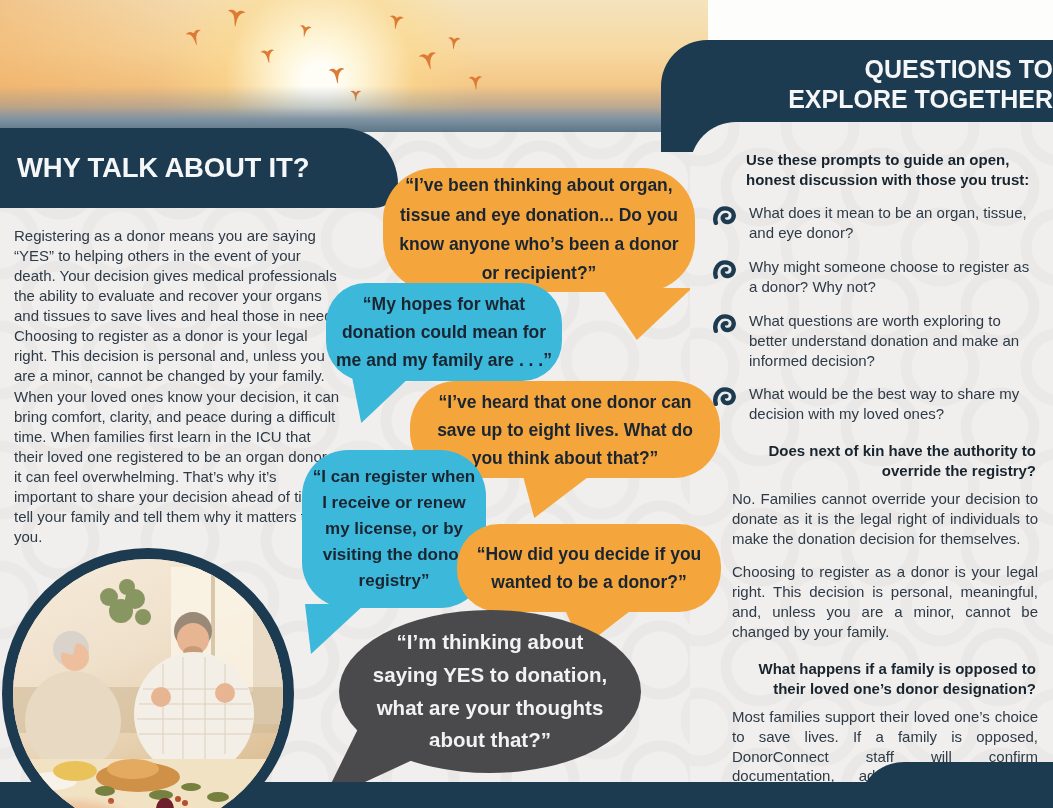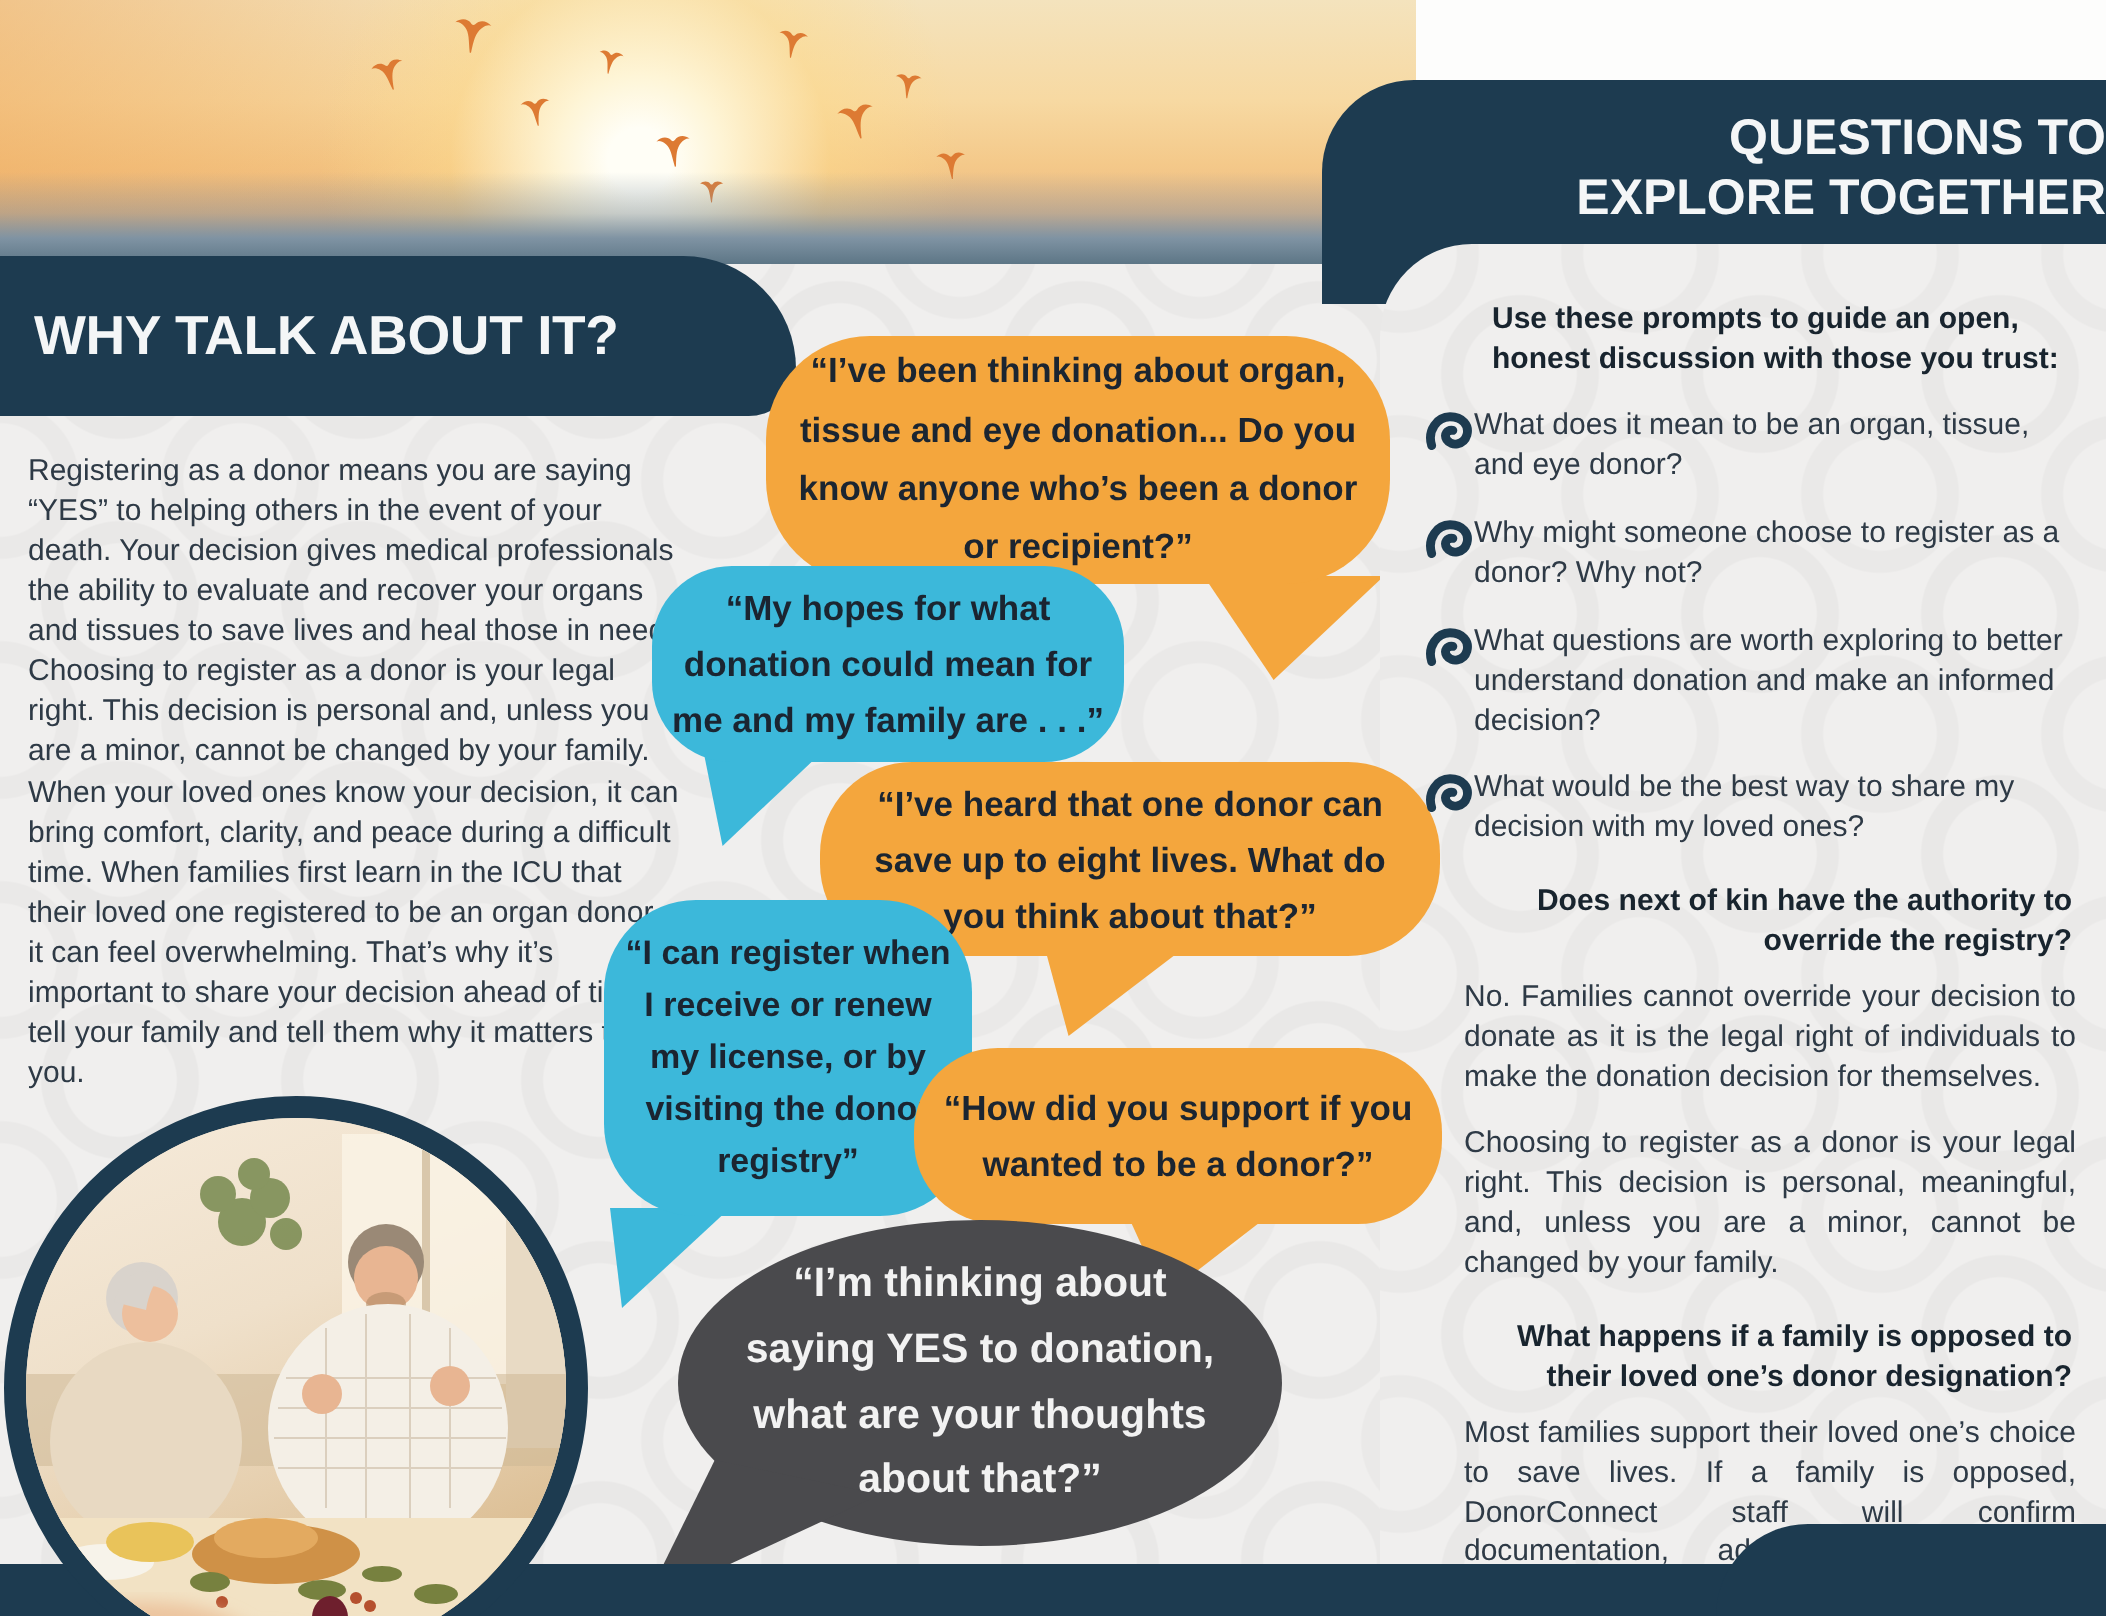--- a/index.html
+++ b/index.html
@@ -96,21 +96,21 @@
 
   
   .photo{
     left:2px; top:548px; width:292px; height:292px; border-radius:50%;
     border:11px solid #1d3b50; overflow:hidden; z-index:4; background:#efe0cb;
   }
 
   
   .right-content{ left:712px; top:150px; width:328px; z-index:3; color:#2e3a46; font-size:15px; line-height:1.33; }
   .intro{ font-weight:700; color:#18242e; margin:0 0 13px 34px; width:292px; }
-  .prompt-row{ display:flex; margin-bottom:14px; align-items:flex-start; }
+  .prompt-row{ display:flex; gap:12px; margin-bottom:14px; align-items:flex-start; }
   .prompt-row svg{ flex:0 0 25px; margin-top:2px; }
   .qa-q{ font-weight:700; color:#18242e; margin:17px 0 8px 20px; width:304px;text-align:right; }
   .qa-a{ margin:0 0 13px 20px; width:306px; text-align:justify; }
 </style>
 </head>
 <body>
 
 <div class="page">
 
   <div class="abs sky">
@@ -155,21 +155,21 @@
     <span>“I’ve heard that one donor can save up to eight lives. What do you think about that?”</span>
   </div>
   <div class="abs tail orange b3t"></div>
 
   <div class="abs bubble blue b4">
     <span>“I can register when I receive or renew my license, or by visiting the donor registry”</span>
   </div>
   <div class="abs tail blue b4t"></div>
 
   <div class="abs bubble orange b5">
-    <span>“How did you support if you wanted to be a donor?”</span>
+    <span>“How did you decide if you wanted to be a donor?”</span>
   </div>
   <div class="abs tail orange b5t"></div>
 
   <div class="abs bubble dark b6">
     <span>“I’m thinking about saying YES to donation, what are your thoughts about that?”</span>
   </div>
   <div class="abs tail dark b6t"></div>
 
   <div class="abs right-header">
     <span>QUESTIONS TO</span>

